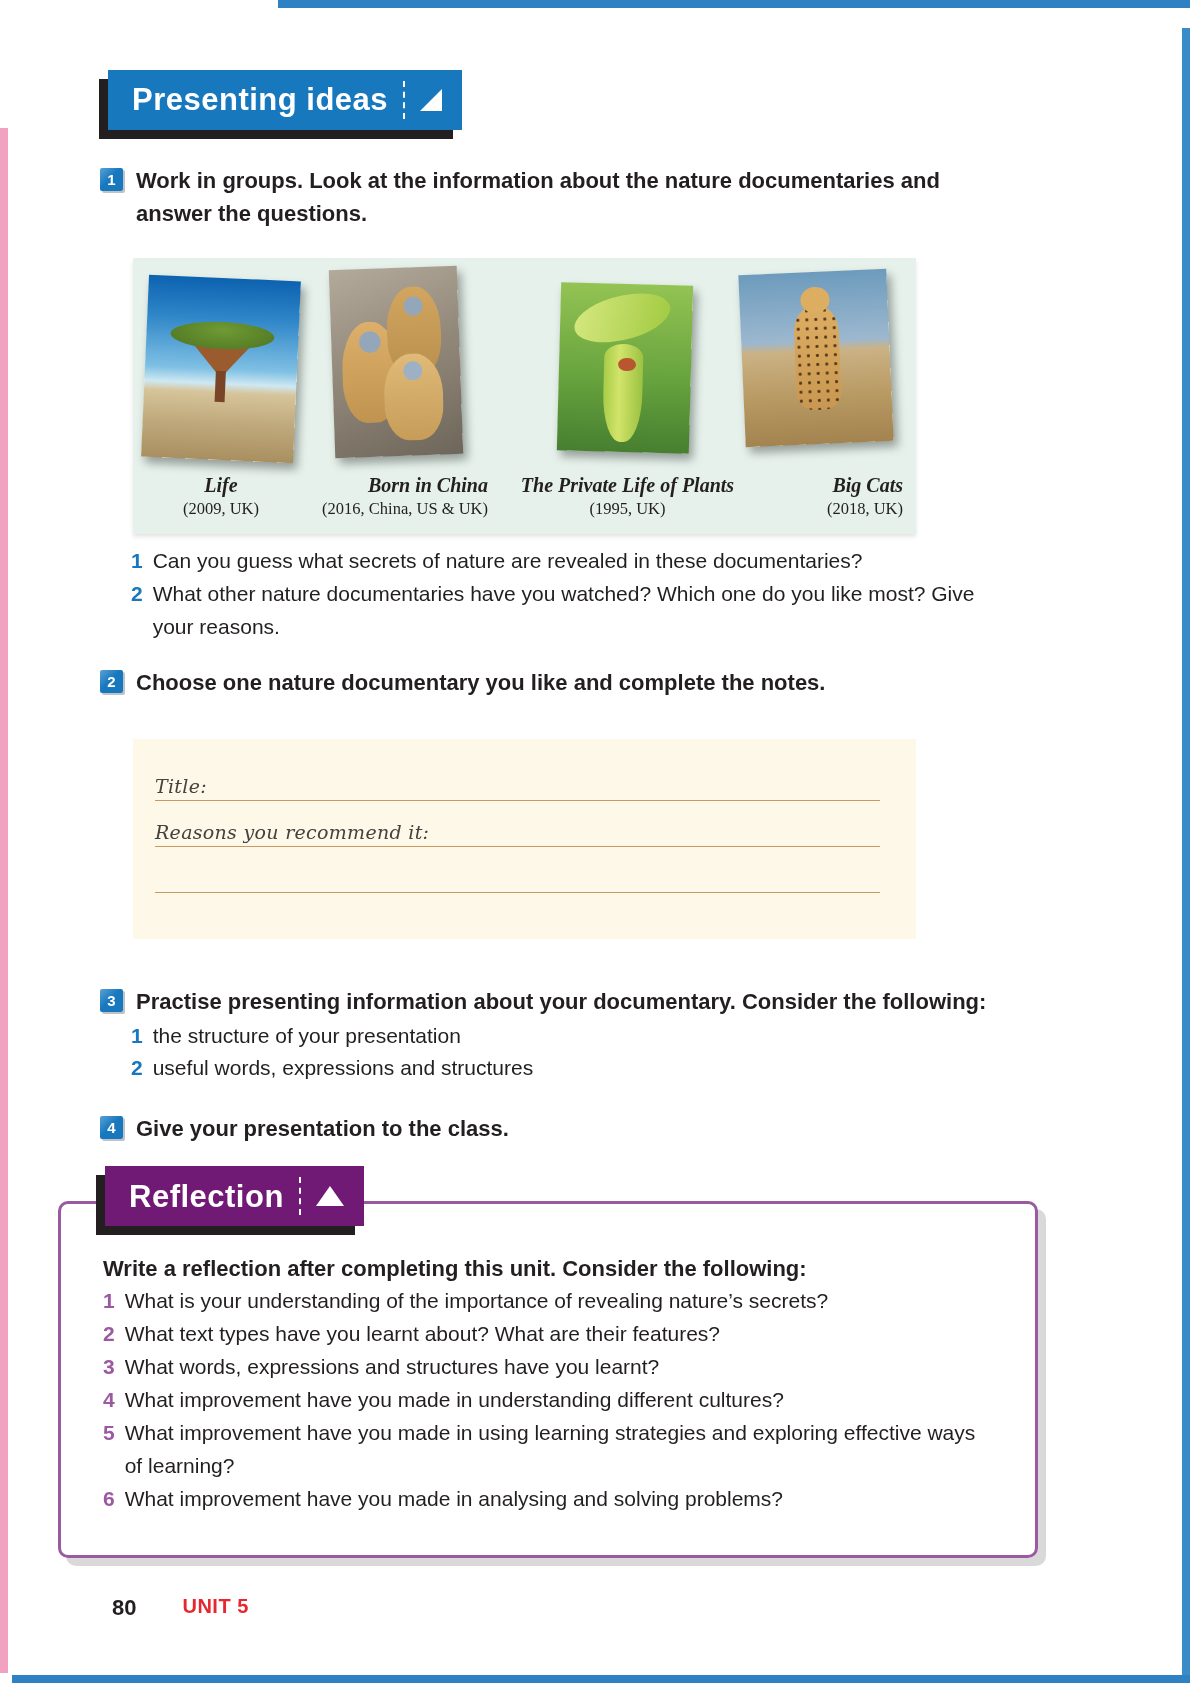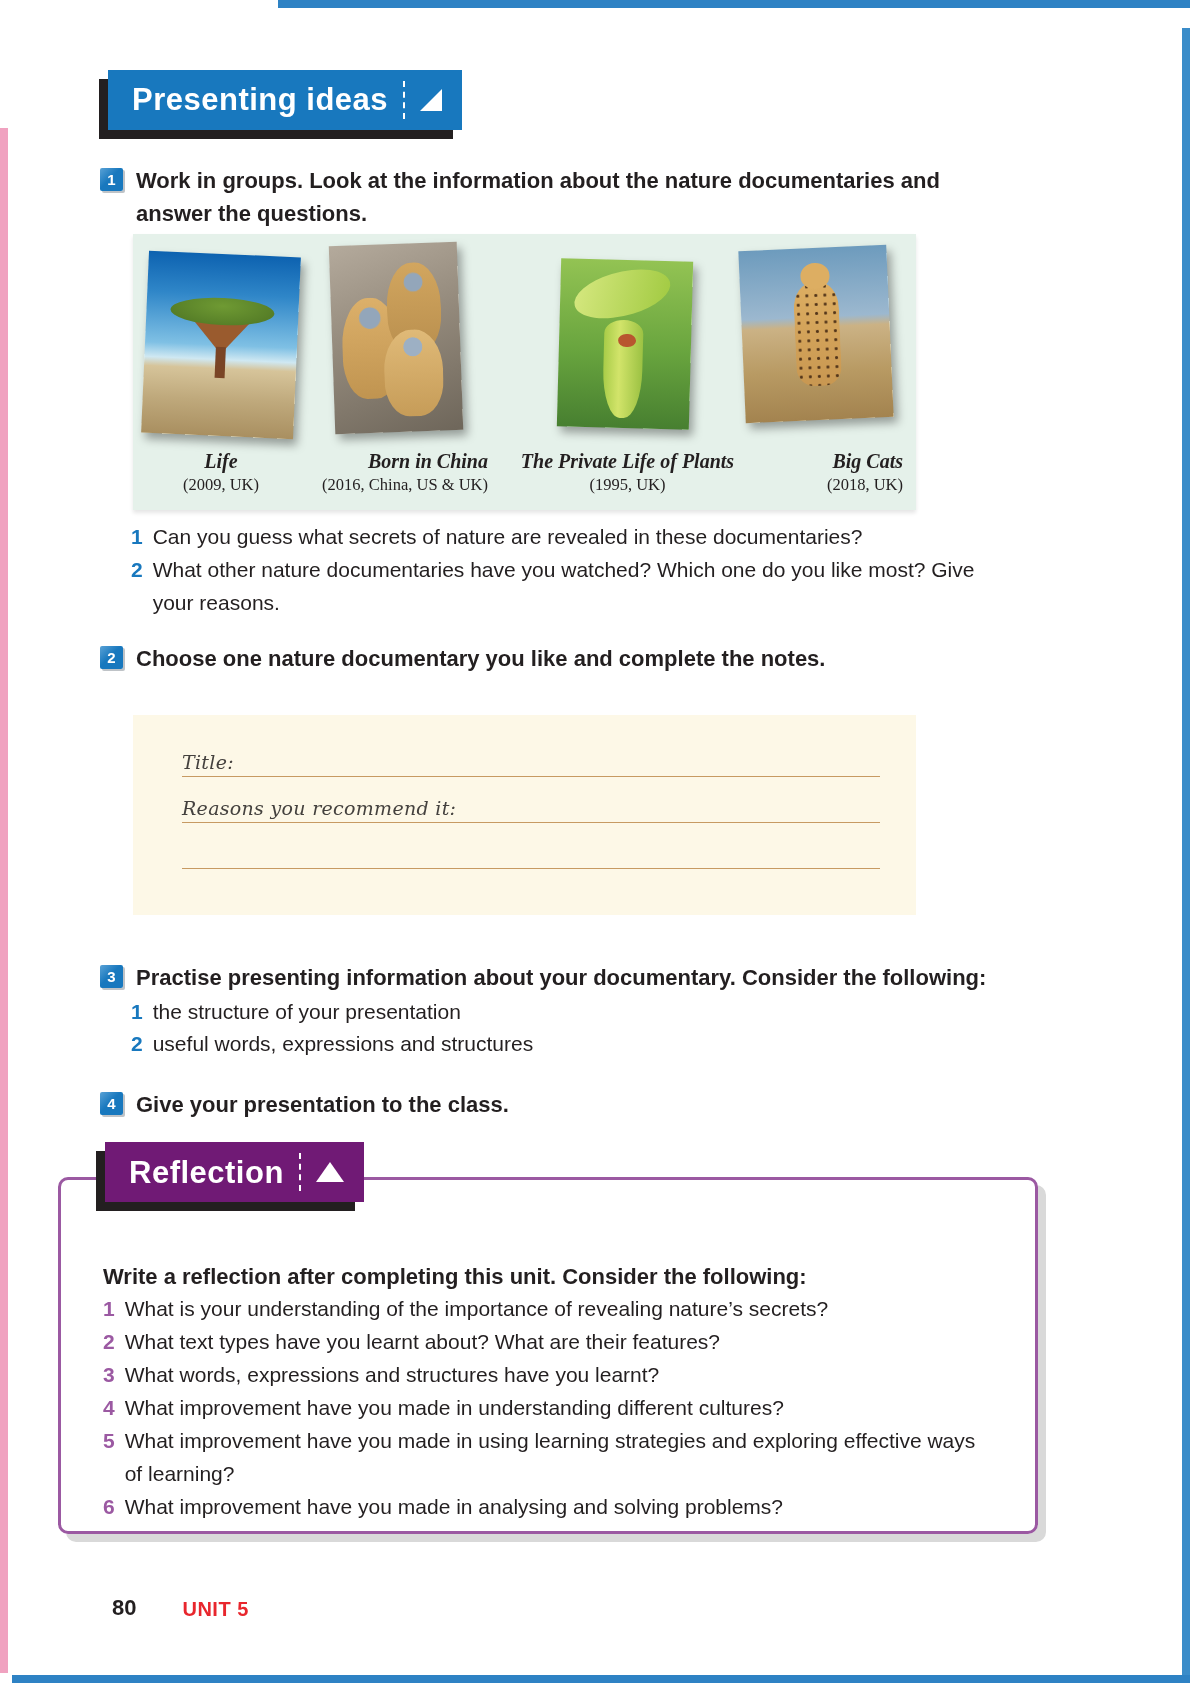--- a/index.html
+++ b/index.html
@@ -38,21 +38,21 @@
   }
   .ex-text { font-weight:bold; font-size:22px; line-height:1.5; }
   .ex1 { margin-top:34px; }
   .ex1 .ex-text { max-width:880px; }
   .ex2 { margin-top:22px; }
   .ex3 { margin-top:46px; }
   .ex4 { margin-top:27px; }
 
   
   .strip {
-    margin:4px 0 0 133px; width:783px; height:276px; position:relative;
+    margin:28px 0 0 133px; width:783px; height:276px; position:relative;
     background:#e5f1ea; box-shadow:0 3px 4px rgba(0,0,0,.10);
   }
   .photo { position:absolute; overflow:hidden; box-shadow:4px 6px 10px rgba(0,0,0,.35); }
   .photo > div { position:absolute; }
 
   .photo.life { left:12px; top:20px; width:152px; height:182px; transform:rotate(2.5deg);
     background:linear-gradient(180deg,#0d62b0 0%,#2f86c8 22%,#7fc0e4 50%,#cfe8f2 58%,#d6c49a 63%,#bfa97c 80%,#a98f60 100%); }
   .life .fan    { left:26%; top:32%; width:48%; height:23%; background:#9a5b2e; clip-path:polygon(50% 100%,0 0,100% 0); }
   .life .canopy { left:16%; top:24%; width:68%; height:15%; border-radius:50%;
     background:radial-gradient(ellipse at 50% 30%,#6f9a33,#4d7423); }
@@ -93,40 +93,40 @@
   .cap4 { left:600px; width:170px;text-align:right; }
 
   
   .qlist { margin:10px 0 0 131px; font-size:21px; line-height:1.58; }
   .q { display:flex; gap:10px; }
   .qnum { font-weight:bold; color:#1878be; flex:0 0 auto; }
   .qtext { max-width:840px; }
   .sublist { margin:2px 0 0 131px; font-size:21px; line-height:1.57; }
 
   
-  .notebox { margin:40px 0 0 133px; width:783px; height:200px; background:#fdf8e7; padding:16px 36px 0 49px; }
+  .notebox { margin:40px 0 0 133px; width:783px; height:200px; background:#fdf8e7; padding:16px 36px 0 22px; }
   .notefield {
     border-bottom:1.6px solid #c79a62; height:46px;
     display:flex; align-items:flex-end; padding-bottom:3px;
     font-family:"DejaVu Serif", serif; font-style:italic; font-size:19px; color:#44413e; letter-spacing:.3px;
   }
 
   
   .refbox {
     position:relative; margin:56px 0 0 58px; width:980px; height:357px;
     border:3px solid #9b59a2; border-radius:10px; box-shadow:8px 8px 0 #d9d9d9;
     padding:48px 40px 0 42px;
   }
-  .ref-intro { font-weight:bold; font-size:22px; line-height:1.5;margin-top:32px; }
+  .ref-intro { font-weight:bold; font-size:22px; line-height:1.5; }
   .ref-q { display:flex; gap:10px; font-size:21px; line-height:1.57; }
   .ref-num { font-weight:bold; color:#9b59a2; flex:0 0 auto; }
   .ref-qtext { max-width:870px; }
 
   
-  .footer { position:absolute; left:112px; bottom:62px; display:flex; gap:46px; align-items:flex-end; }
+  .footer { position:absolute; left:112px; bottom:62px; display:flex; gap:46px; align-items:flex-start; }
   .page-num   { font-size:22px; font-weight:bold; color:#231f20; }
   .unit-label { font-size:20px; font-weight:bold; color:#e8262d; letter-spacing:.5px; }
 </style>
 </head>
 <body>
 
 <div class="edge-top"></div>
 <div class="edge-left"></div>
 <div class="edge-right"></div>
 <div class="edge-bottom"></div>

